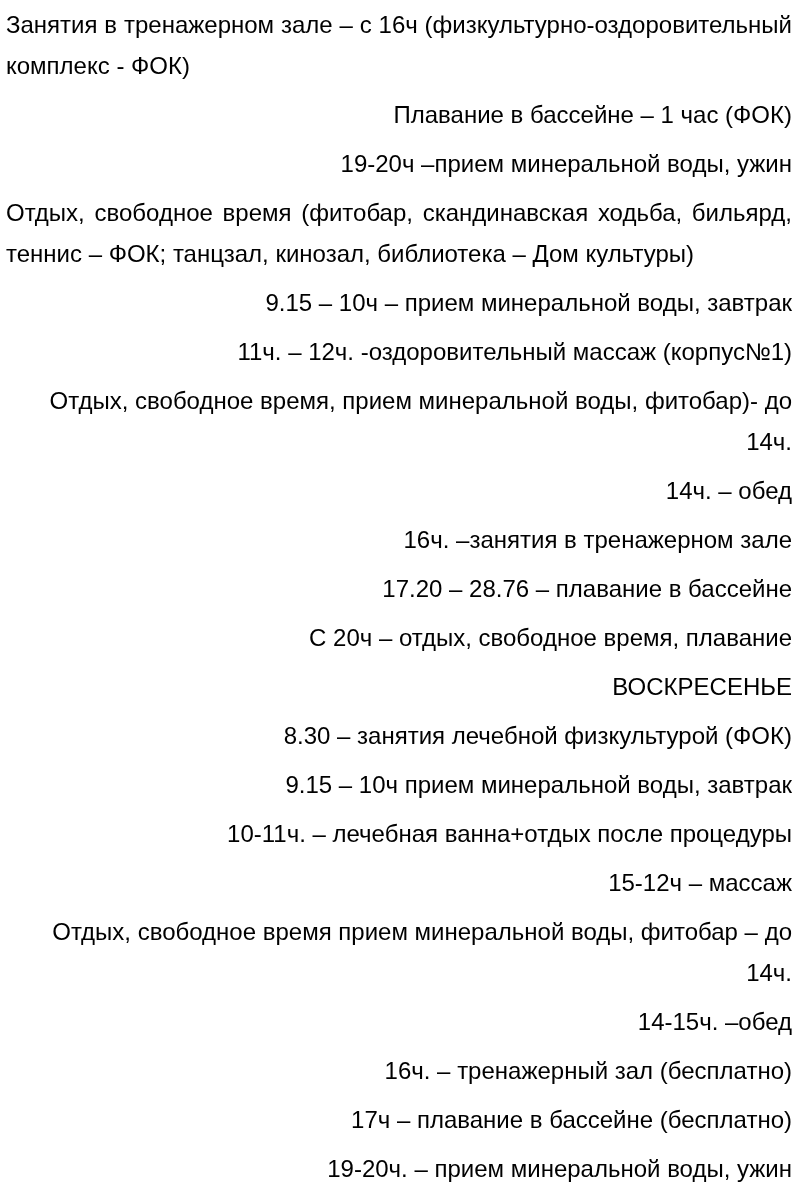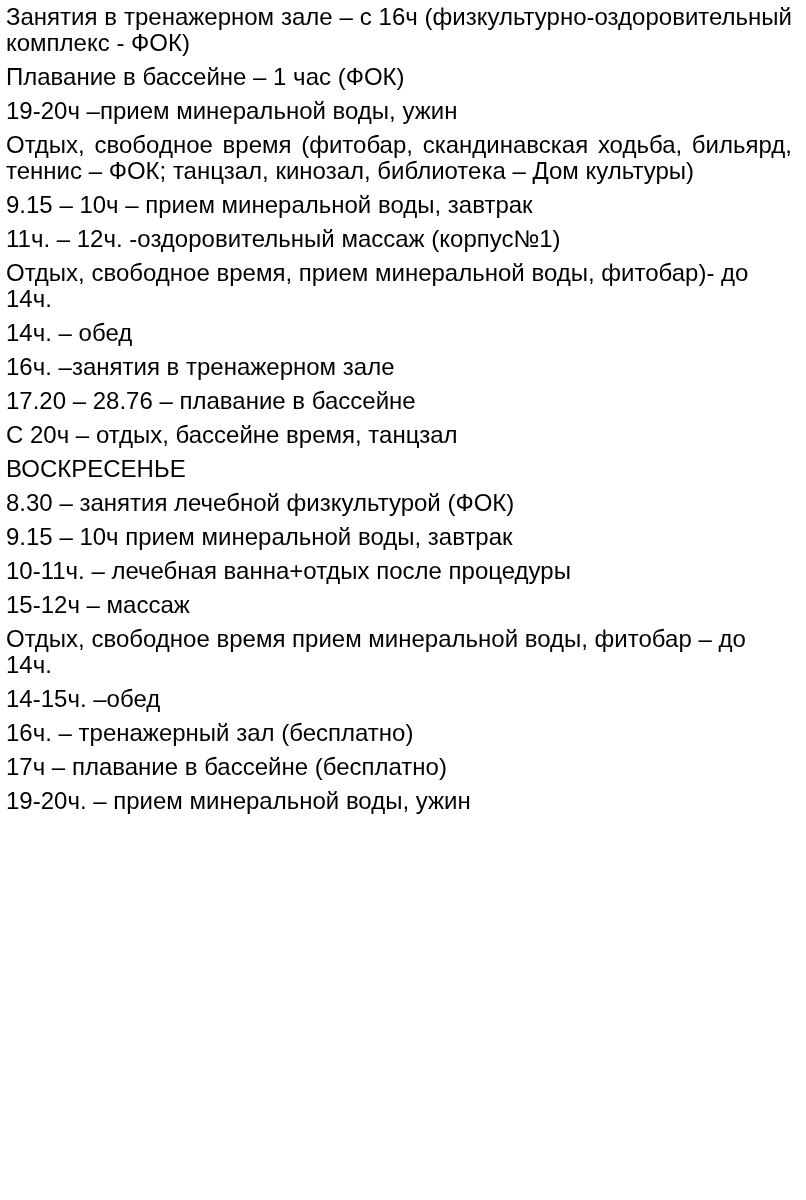--- a/index.html
+++ b/index.html
@@ -9,27 +9,28 @@
   }
   .page {
     position: relative;
     width: 806px;
     height: 1200px;
     box-sizing: border-box;
     background: #ffffff;
     color: #000000;
     font-family: "Liberation Sans", "DejaVu Sans", sans-serif;
     font-size: 24px;
-    line-height: 26px;
+    line-height: 41px;
     padding: 4px 14px 0 6px;
     overflow: hidden;
   }
   .para {
     margin: 0 0 8px 0;
     white-space: normal;
+    text-align: right;
   }
   .para.justify {
     text-align: justify;
     text-align-last: left;
   }
 </style>
 </head>
 <body>
 
 <div class="page">
@@ -37,21 +38,21 @@
   <div class="para justify">Занятия в тренажерном зале – с 16ч (физкультурно-оздоровительный комплекс - ФОК)</div>
   <div class="para">Плавание в бассейне – 1 час (ФОК)</div>
   <div class="para">19-20ч –прием минеральной воды, ужин</div>
   <div class="para justify">Отдых, свободное время (фитобар, скандинавская ходьба, бильярд, теннис – ФОК; танцзал, кинозал, библиотека – Дом культуры)</div>
   <div class="para">9.15 – 10ч – прием минеральной воды, завтрак</div>
   <div class="para">11ч. – 12ч. -оздоровительный массаж (корпус№1)</div>
   <div class="para">Отдых, свободное время, прием минеральной воды, фитобар)- до 14ч.</div>
   <div class="para">14ч. – обед</div>
   <div class="para">16ч. –занятия в тренажерном зале</div>
   <div class="para">17.20 – 28.76 – плавание в бассейне</div>
-  <div class="para">С 20ч – отдых, бассейне время, танцзал</div>
+  <div class="para">С 20ч – отдых, свободное время, плавание</div>
   <div class="para">ВОСКРЕСЕНЬЕ</div>
   <div class="para">8.30 – занятия лечебной физкультурой (ФОК)</div>
   <div class="para">9.15 – 10ч прием минеральной воды, завтрак</div>
   <div class="para">10-11ч. – лечебная ванна+отдых после процедуры</div>
   <div class="para">15-12ч – массаж</div>
   <div class="para">Отдых, свободное время прием минеральной воды, фитобар – до 14ч.</div>
   <div class="para">14-15ч. –обед</div>
   <div class="para">16ч. – тренажерный зал (бесплатно)</div>
   <div class="para">17ч – плавание в бассейне (бесплатно)</div>
   <div class="para">19-20ч. – прием минеральной воды, ужин</div>

